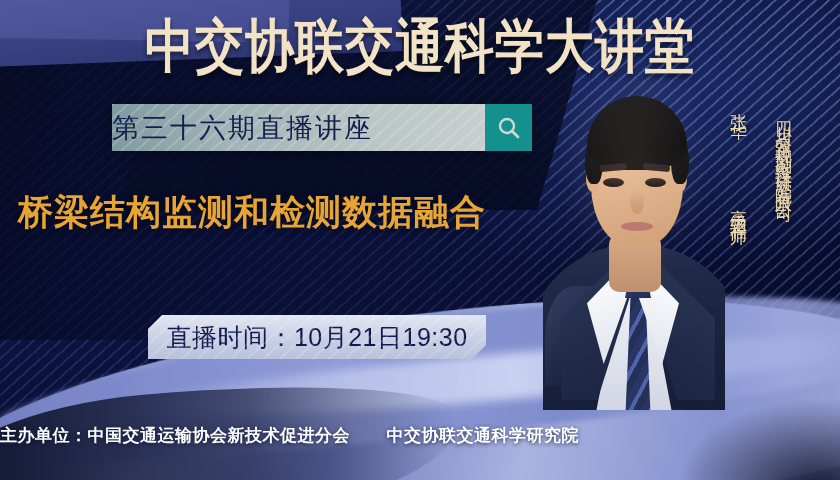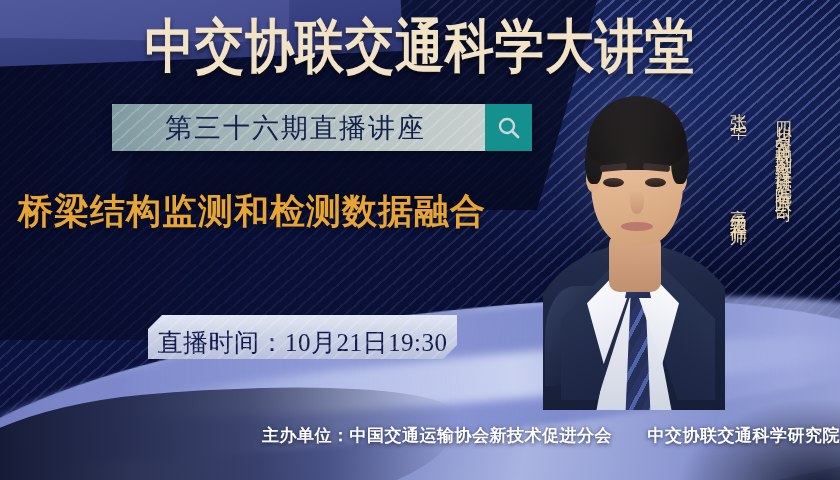--- a/index.html
+++ b/index.html
@@ -5,21 +5,21 @@
   html, body {
     margin: 0;
     padding: 0;
     background: #0a0f2e;
   }
   #poster {
     position: relative;
     width: 840px;
     height: 480px;
     overflow: hidden;
-    font-family: Liberation Serif, serif;
+    font-family: Liberation Sans, sans-serif;
     background: #1d4ed8;
   }
 
   
   .bg-base {
     position: absolute; inset: 0;
     background:
       radial-gradient(ellipse 70% 60% at 78% 18%, #1b2a66 0%, rgba(12,20,62,0) 65%),
       radial-gradient(ellipse 90% 70% at 12% 55%, #0d1443 0%, rgba(8,12,40,0) 70%),
       linear-gradient(160deg, #131d52 0%, #0a1038 40%, #070c2c 70%, #0b1140 100%);
@@ -179,21 +179,20 @@
       rgba(255,255,255,0.16) 4px,
       rgba(255,255,255,0.16) 6px,
       rgba(255,255,255,0.00) 6px,
       rgba(255,255,255,0.00) 10px
     );
     pointer-events: none;
   }
   .subtitle-text {
     position: relative;
     flex: 1;
-    text-align: center;
     padding-right: 6px;
     color: #13204e;
     font-size: 27px;
     font-weight: 500;
     letter-spacing: 2px;
   }
   .search-box {
     position: relative;
     width: 47px; height: 47px;
     background: #14908e;
@@ -216,25 +215,25 @@
     line-height: 1.28;
     letter-spacing: 1px;
     text-shadow: 0 2px 6px rgba(0,0,0,0.5);
   }
   .topic-l2 { display: block; }
 
   
   .time-pill {
     position: absolute;
     left: 148px; top: 315px;
-    width: 309px; height: 44px;
+    width: 338px; height: 44px;
     background: linear-gradient(180deg, #e3e6f2 0%, #cdd3e6 45%, #b9c1dc 100%);
     clip-path: polygon(14px 0, 100% 0, 100% calc(100% - 14px), calc(100% - 14px) 100%, 0 100%, 0 14px);
     display: flex;
-    align-items: flex-end;
+    align-items: center;
     justify-content: center;
     box-shadow: 0 3px 10px rgba(0,0,0,0.4);
   }
   .time-pill::after {
     content: "";
     position: absolute; inset: 0;
     background-image: repeating-linear-gradient(
       -42deg,
       rgba(255,255,255,0.00) 0px,
       rgba(255,255,255,0.00) 5px,
@@ -433,21 +432,21 @@
     font-size: 17px;
     letter-spacing: 5px;
     color: #e8d4ad;
     text-shadow: 0 1px 3px rgba(0,0,0,0.55);
   }
 
   
   .footer {
     position: absolute;
     left: 0; right: 0; top: 424px;
-    text-align: right;
+    text-align: left;
     color: #ffffff;
     font-size: 17px;
     font-weight: bold;
     letter-spacing: 0.5px;
     white-space: nowrap;
     text-shadow: 0 1px 4px rgba(10,16,50,0.8);
   }
   .footer-gap { display: inline-block; width: 26px; }
 </style>
 </head>

